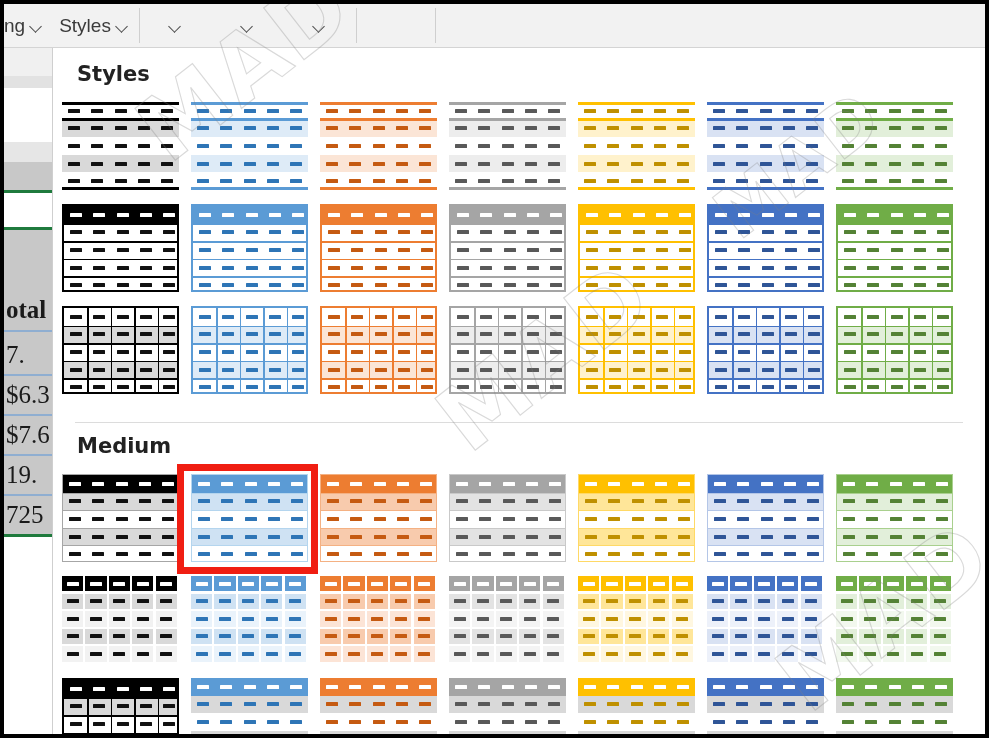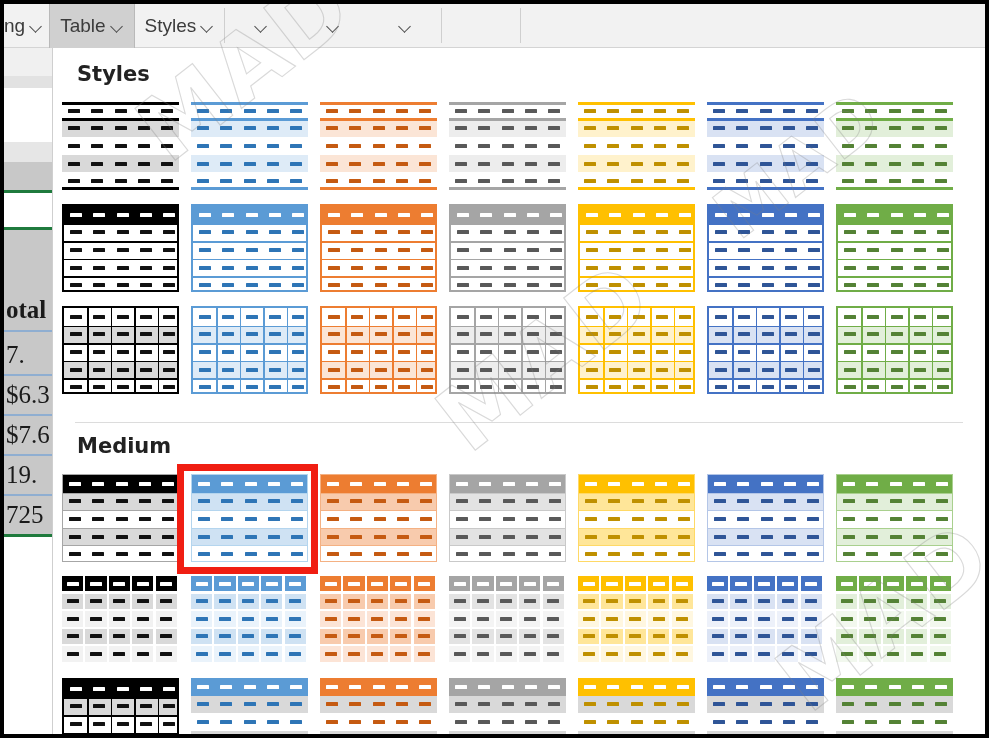--- a/index.html
+++ b/index.html
@@ -202,24 +202,20 @@
       <div class="sheet-cell" style="top: 412px; height: 38px;">19.</div>
       <div class="sheet-cell" style="top: 452px; height: 38px;">725</div>
     </div>
 
   <div class="toolbar" id="toolbar">
     <div class="tb-item partial">
       <span>ng</span>
       <span class="chev"></span>
     </div>
 
-    <div class="tb-item active">
-      <span>Table</span>
-      <span class="chev"></span>
-    </div>
 
     <div class="tb-item">
       <span>Styles</span>
       <span class="chev"></span>
     </div>
 
     <div class="tb-sep"></div>
 
     <div class="tb-blank">
       <span class="chev"></span>

